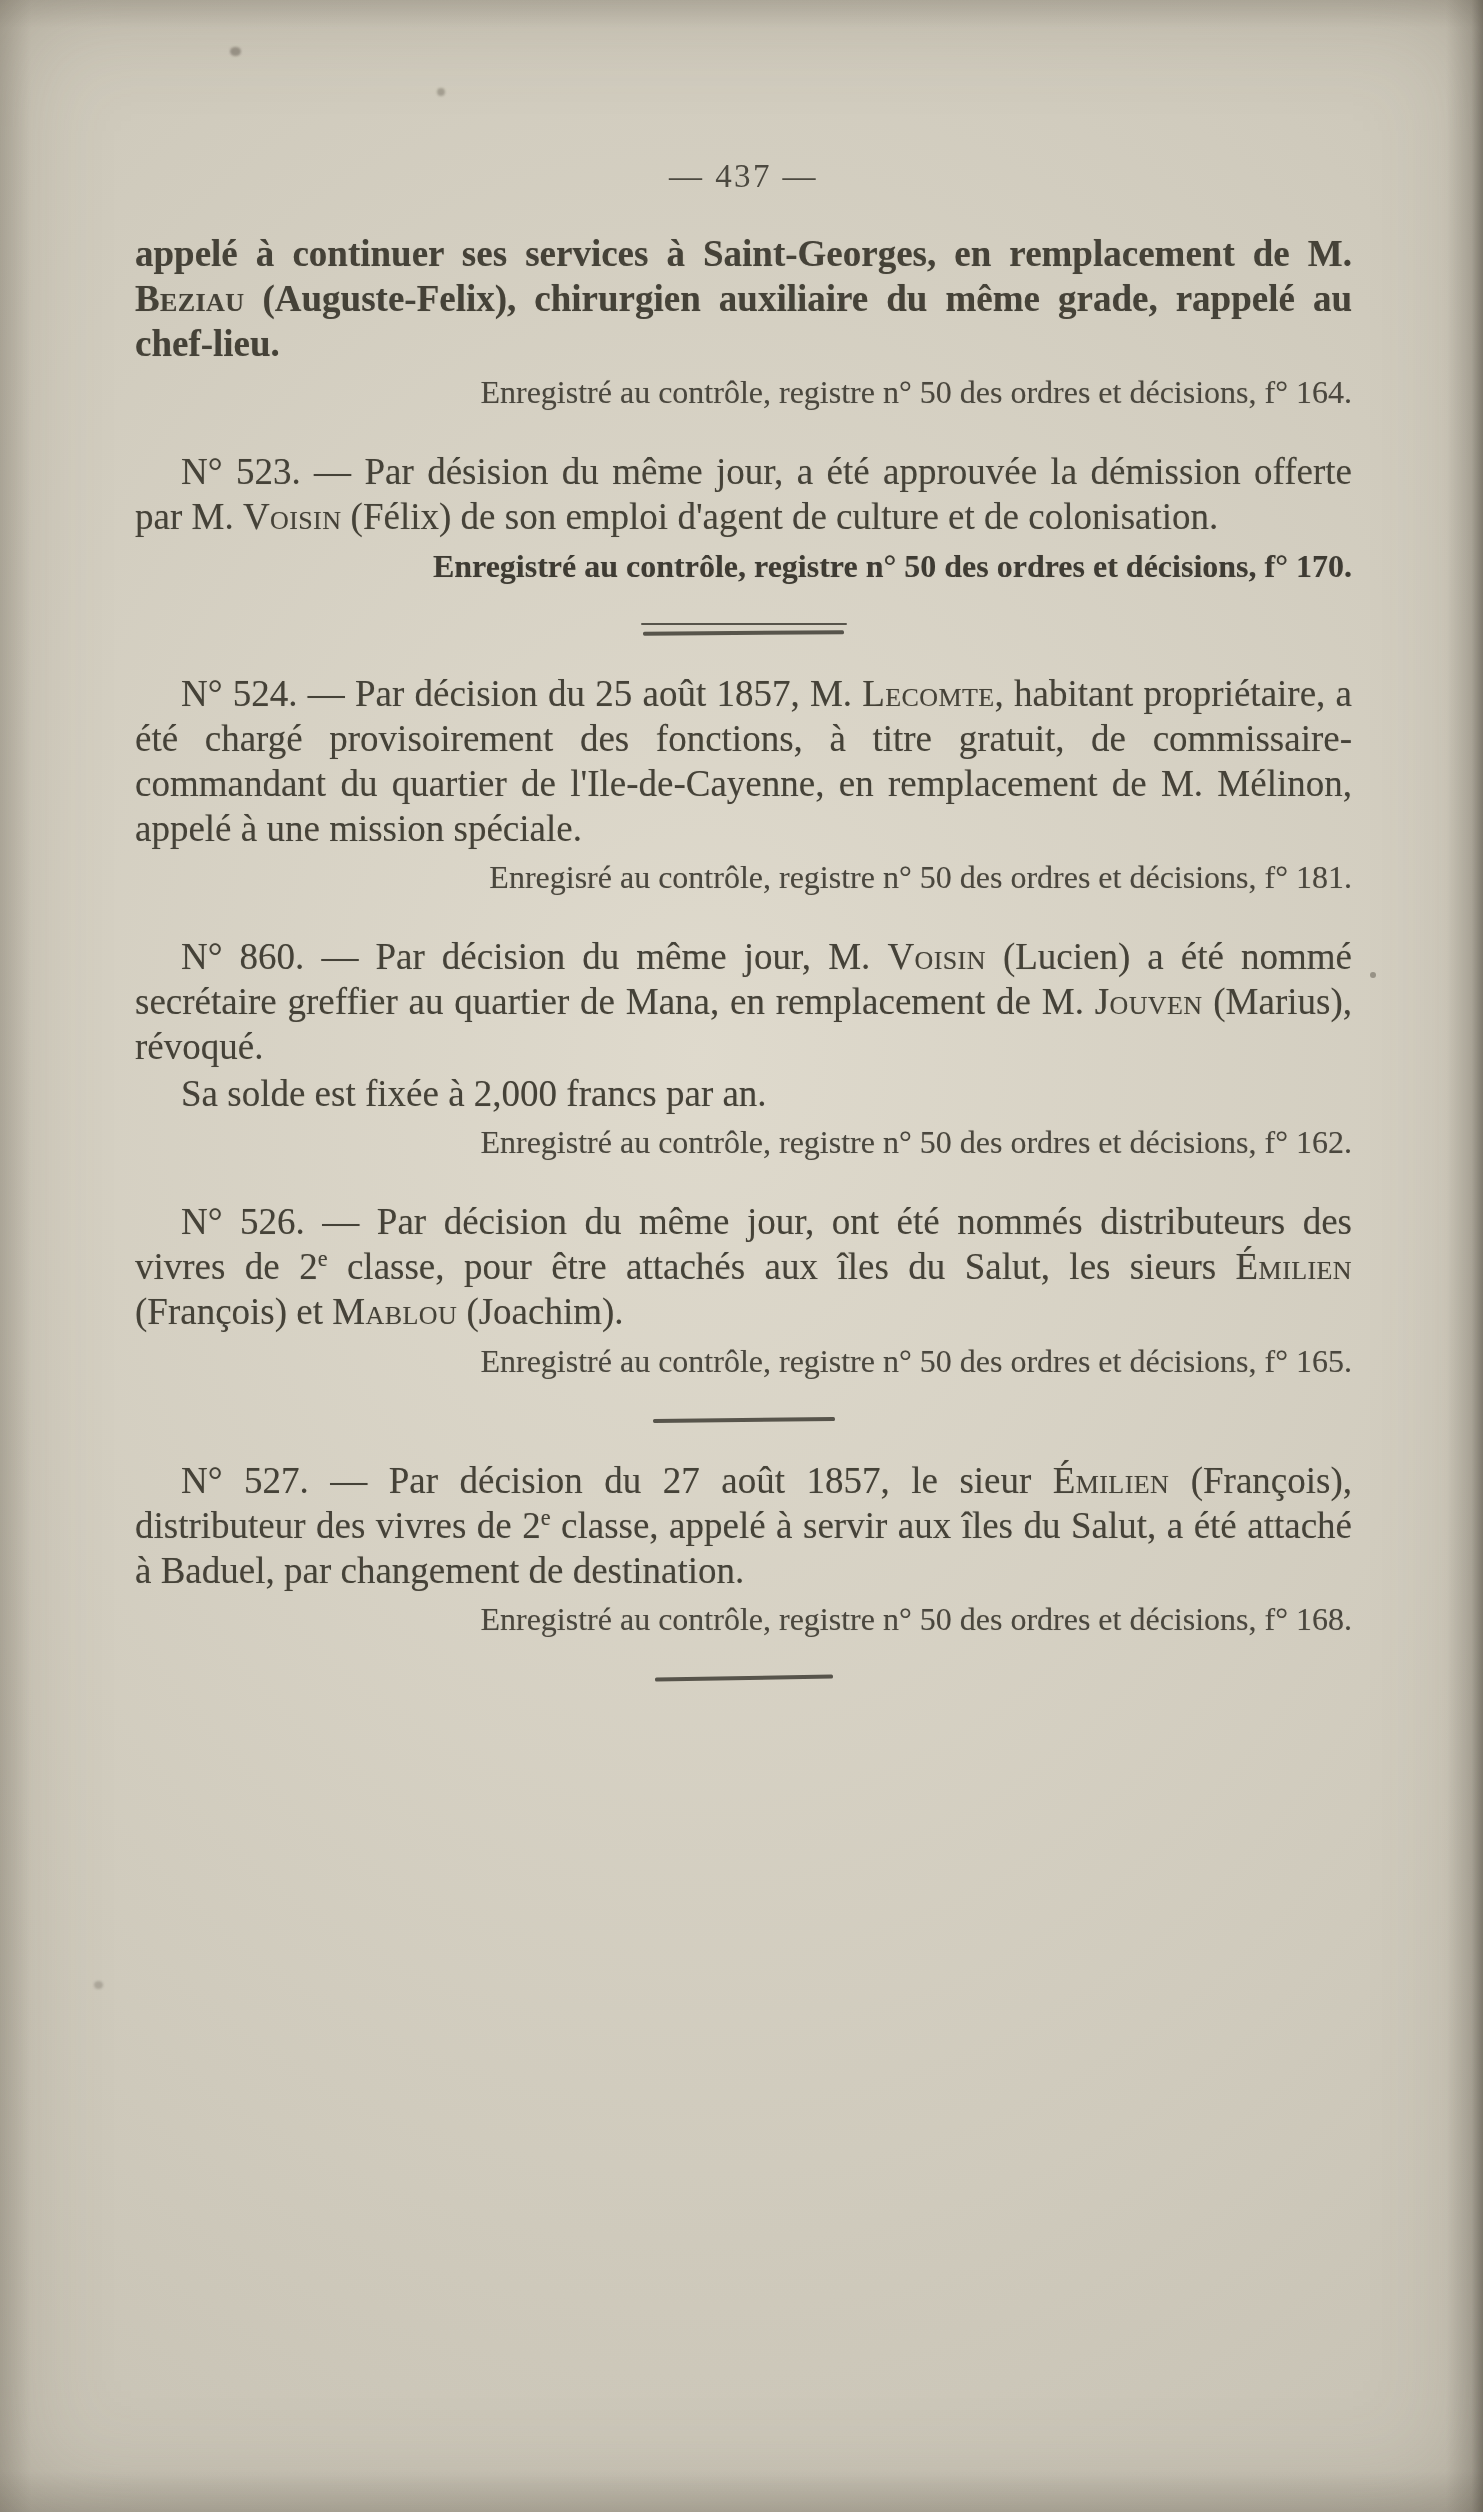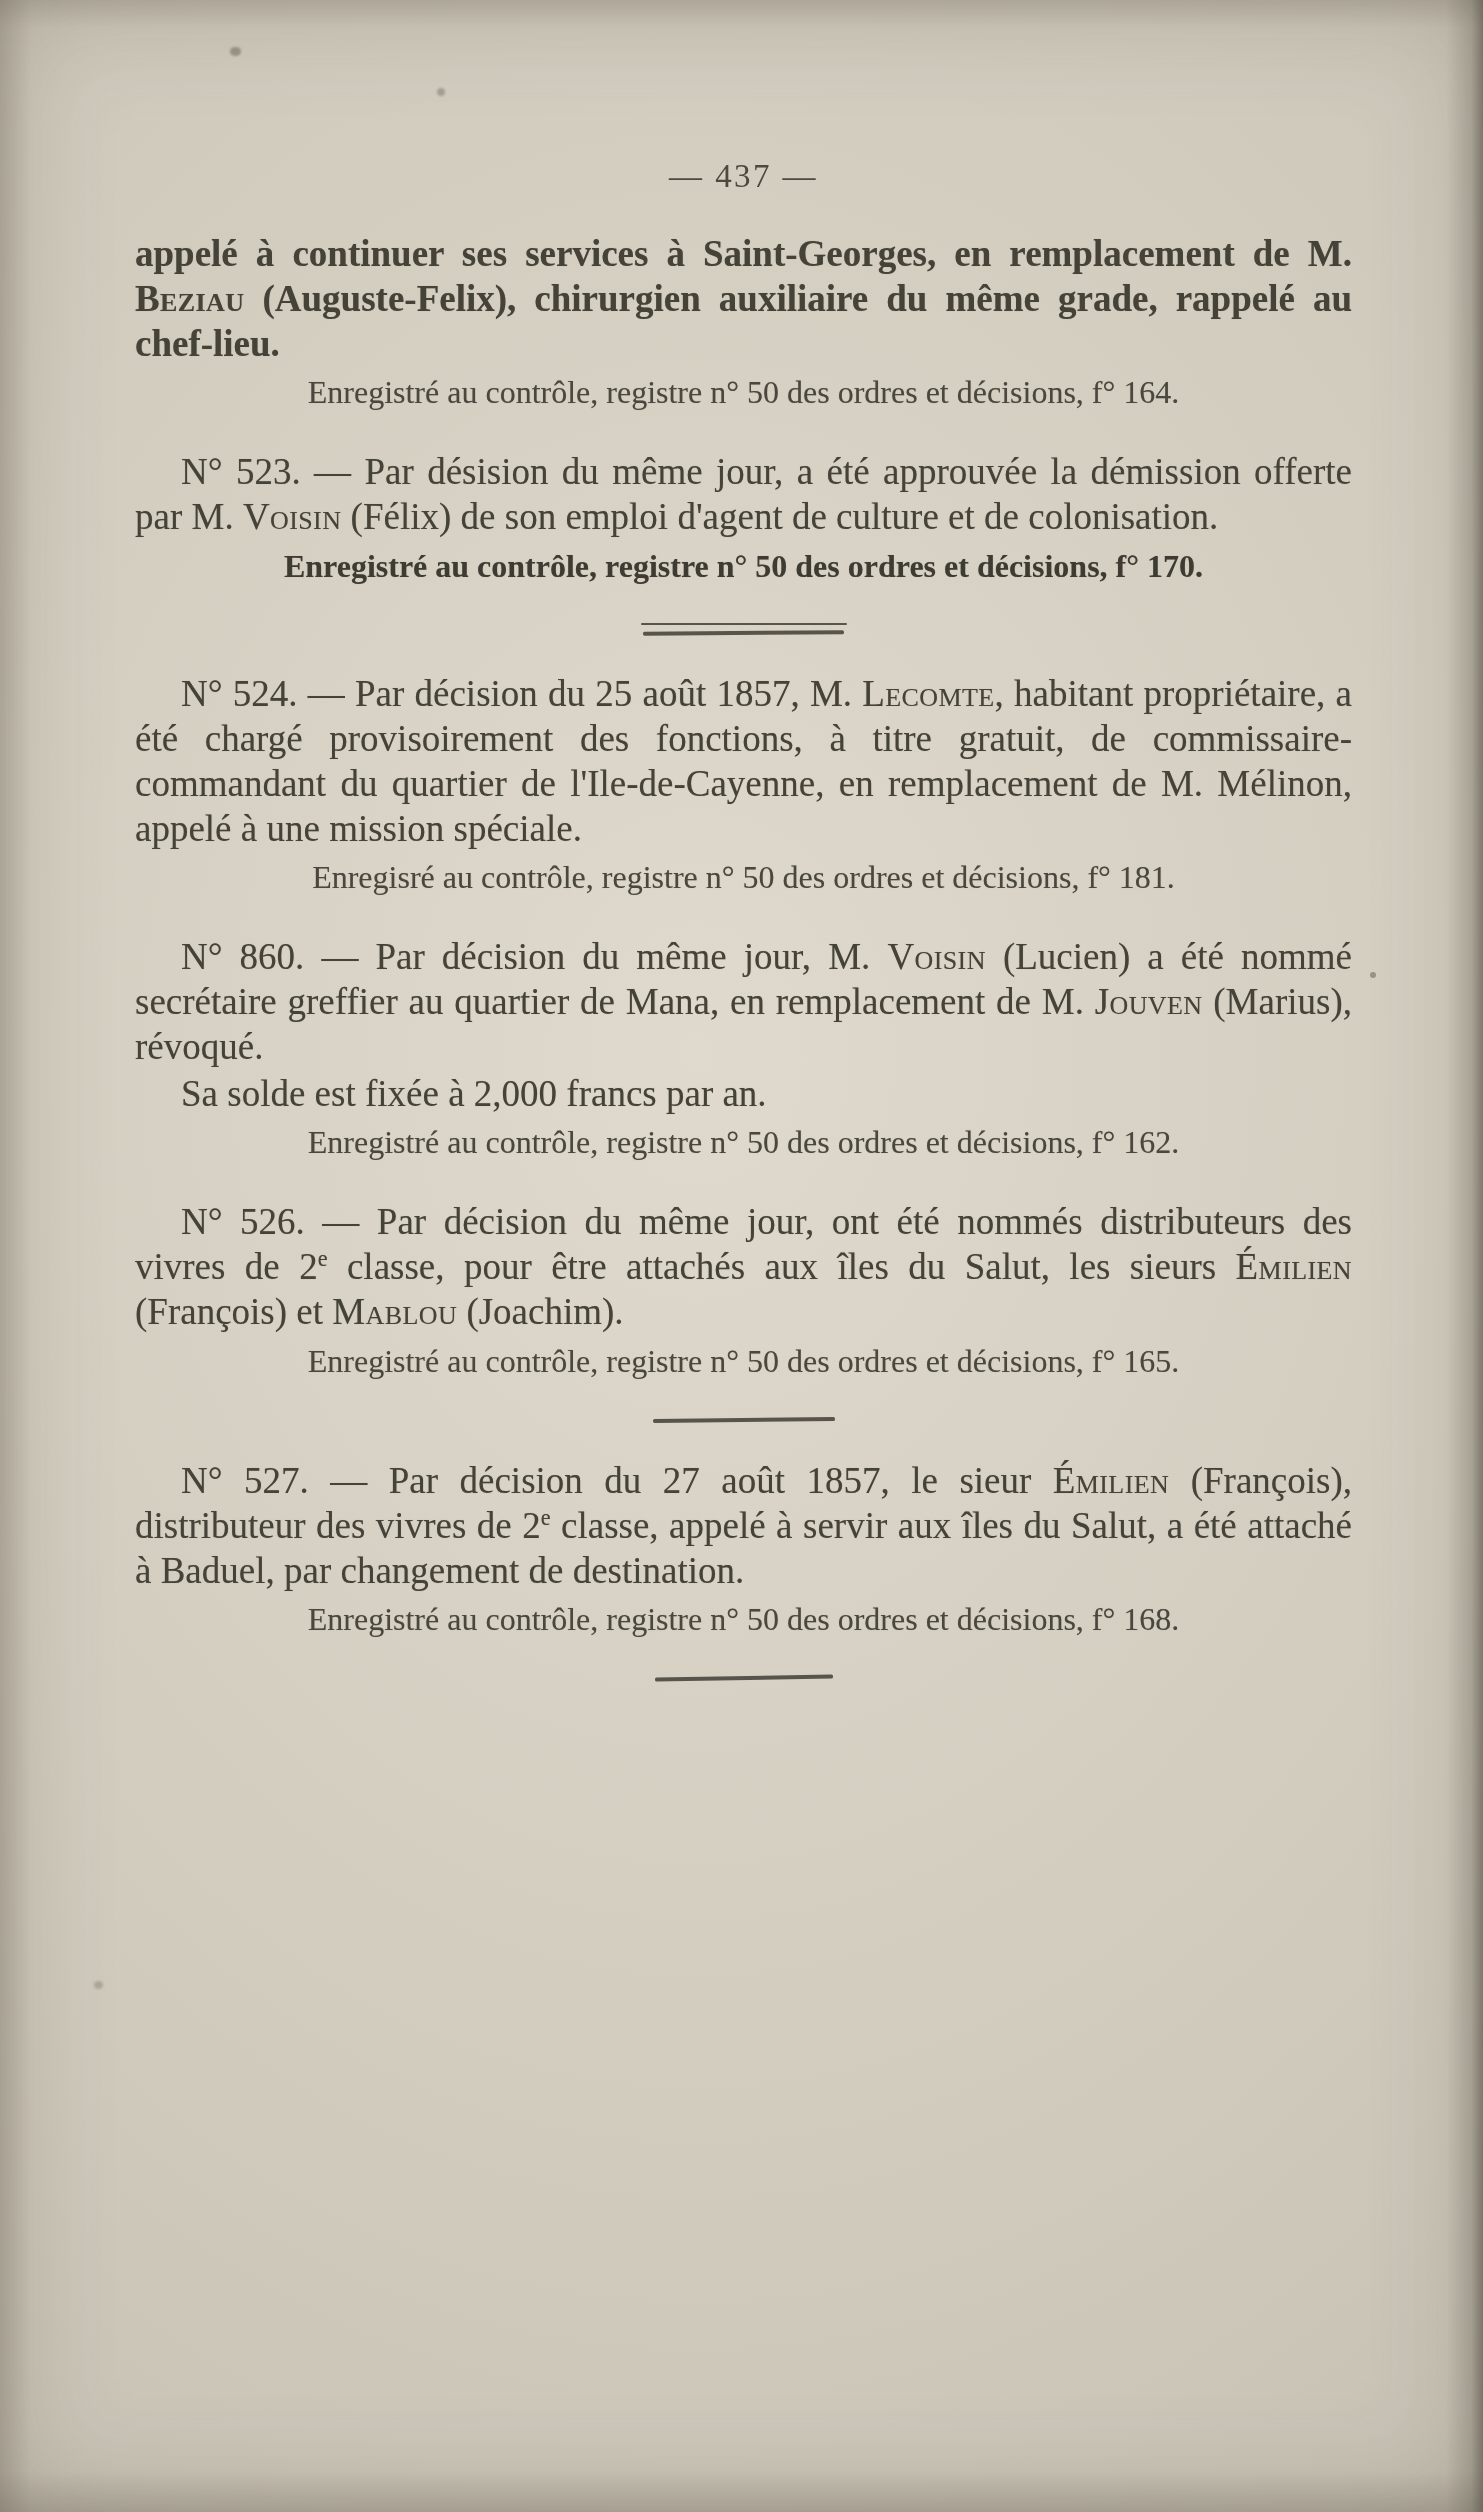--- a/index.html
+++ b/index.html
@@ -40,21 +40,21 @@
   p.body {
     font-size:37px; line-height:45px; text-align:justify;
     text-indent:46px; color:#454238;
     text-shadow: 0 0 0.8px rgba(70,64,52,0.35);
   }
   p.body.noindent { text-indent:0;font-weight:bold; }
   p.body.followup { margin-top:1.6px; }
 
   p.reg {
     font-size:32px; line-height:41px; margin-top:6.3px;
-    color:#4a473e; text-align:center;
+    color:#4a473e; text-align:right;
     text-shadow: 0 0 0.8px rgba(70,64,52,0.30);
   }
   p.reg.strong { font-weight:bold; color:#3e3b33; }
 
   .entry { margin-top:36px; }
   .entry.first { margin-top:0; }
 
   .sep { display:flex; flex-direction:column; align-items:center; gap:6.3px; margin:36px 0 1.6px; }
   .sep .line { width:195px; height:3.1px; background:#57544b; border-radius:1.6px; }
   .sep-double .line:first-child { height:2.4px; width:206px; }

